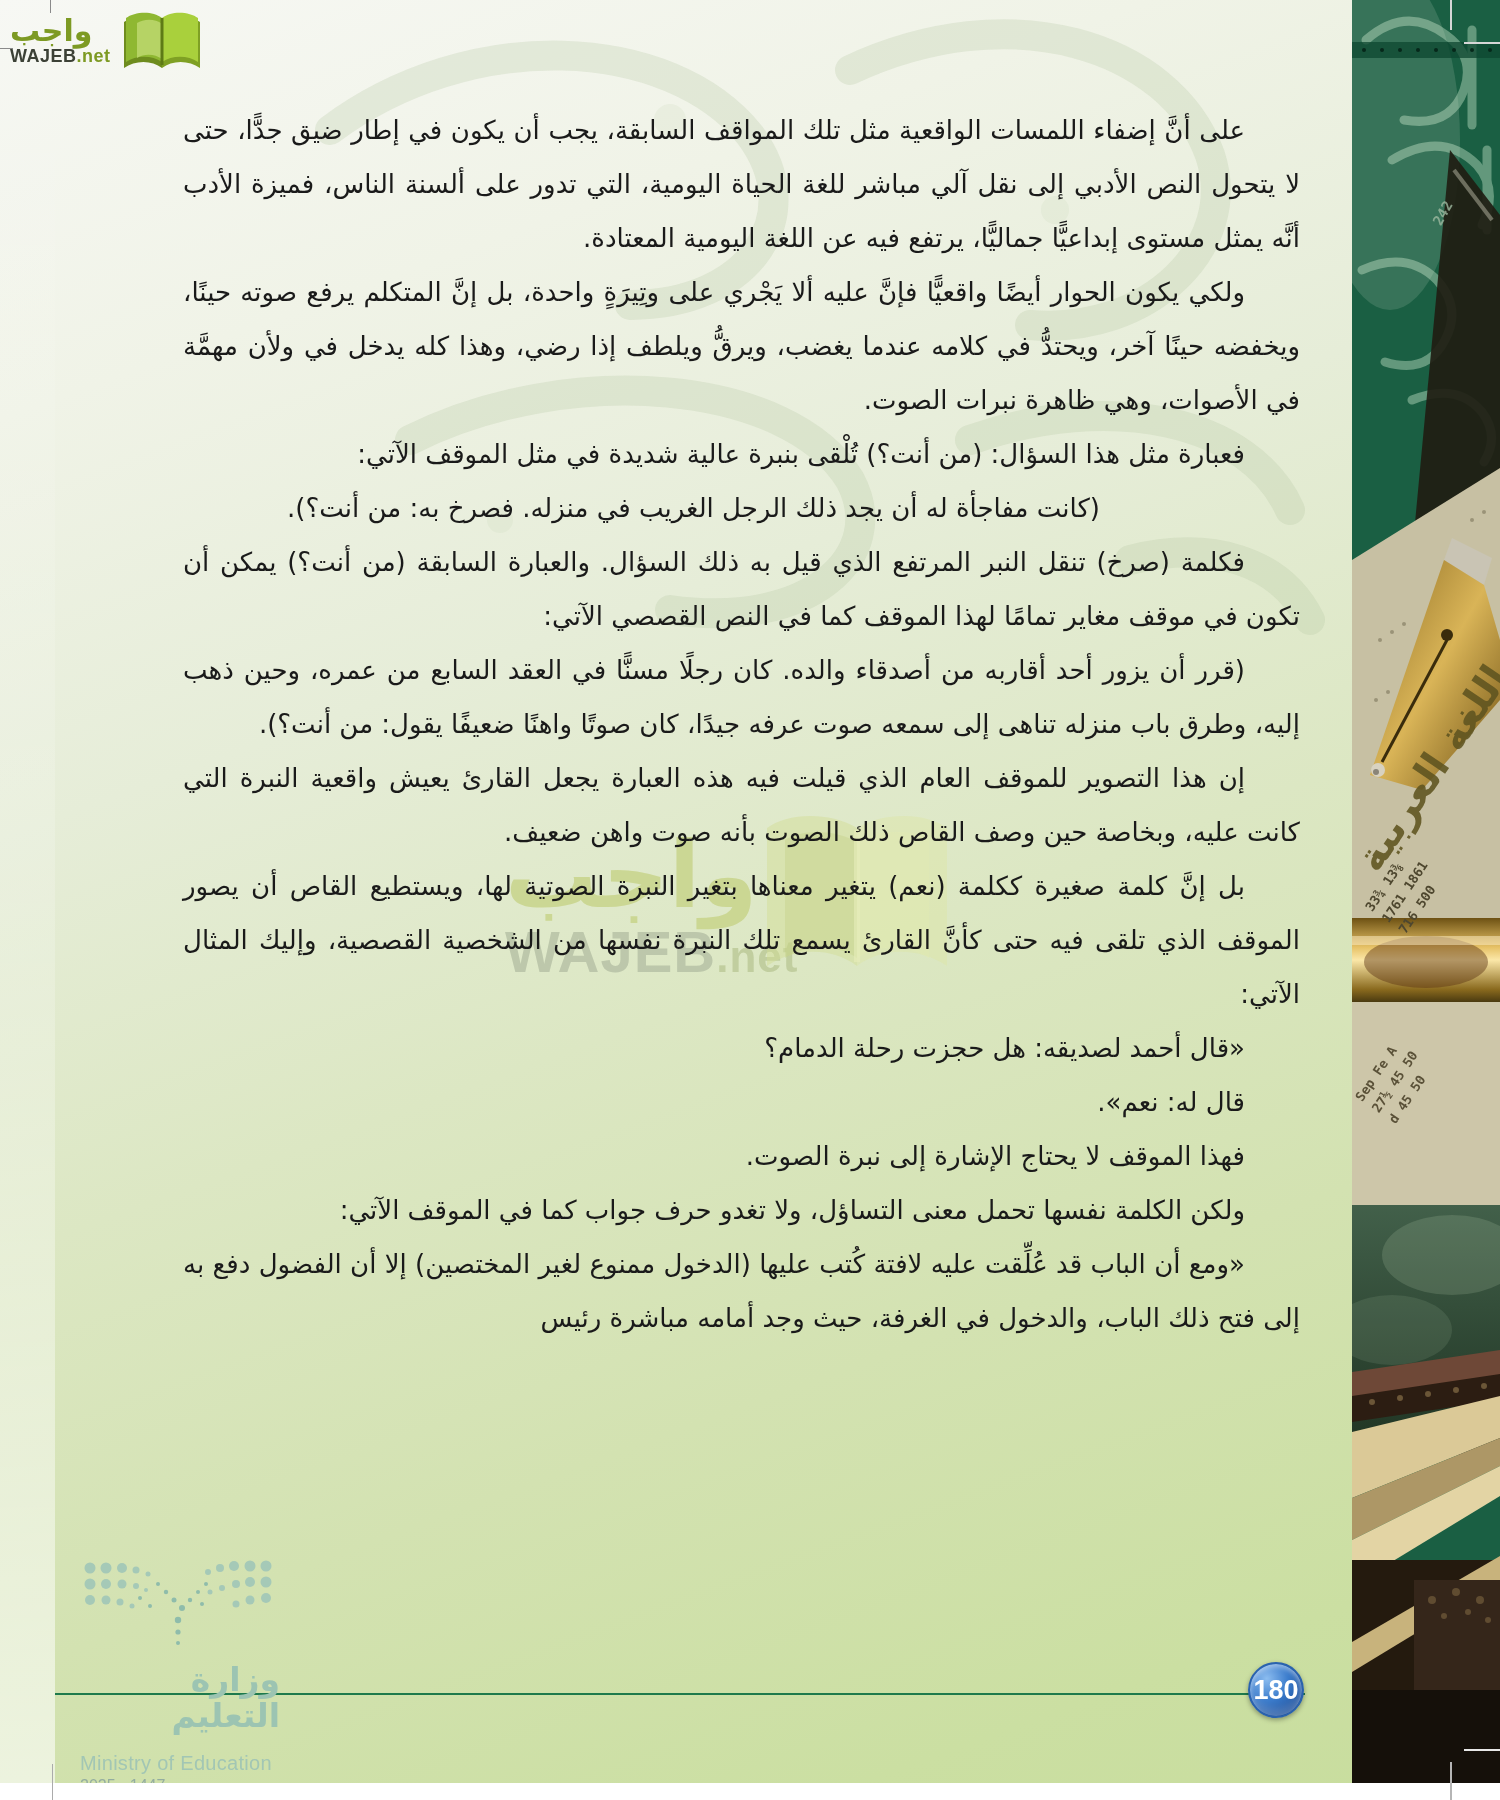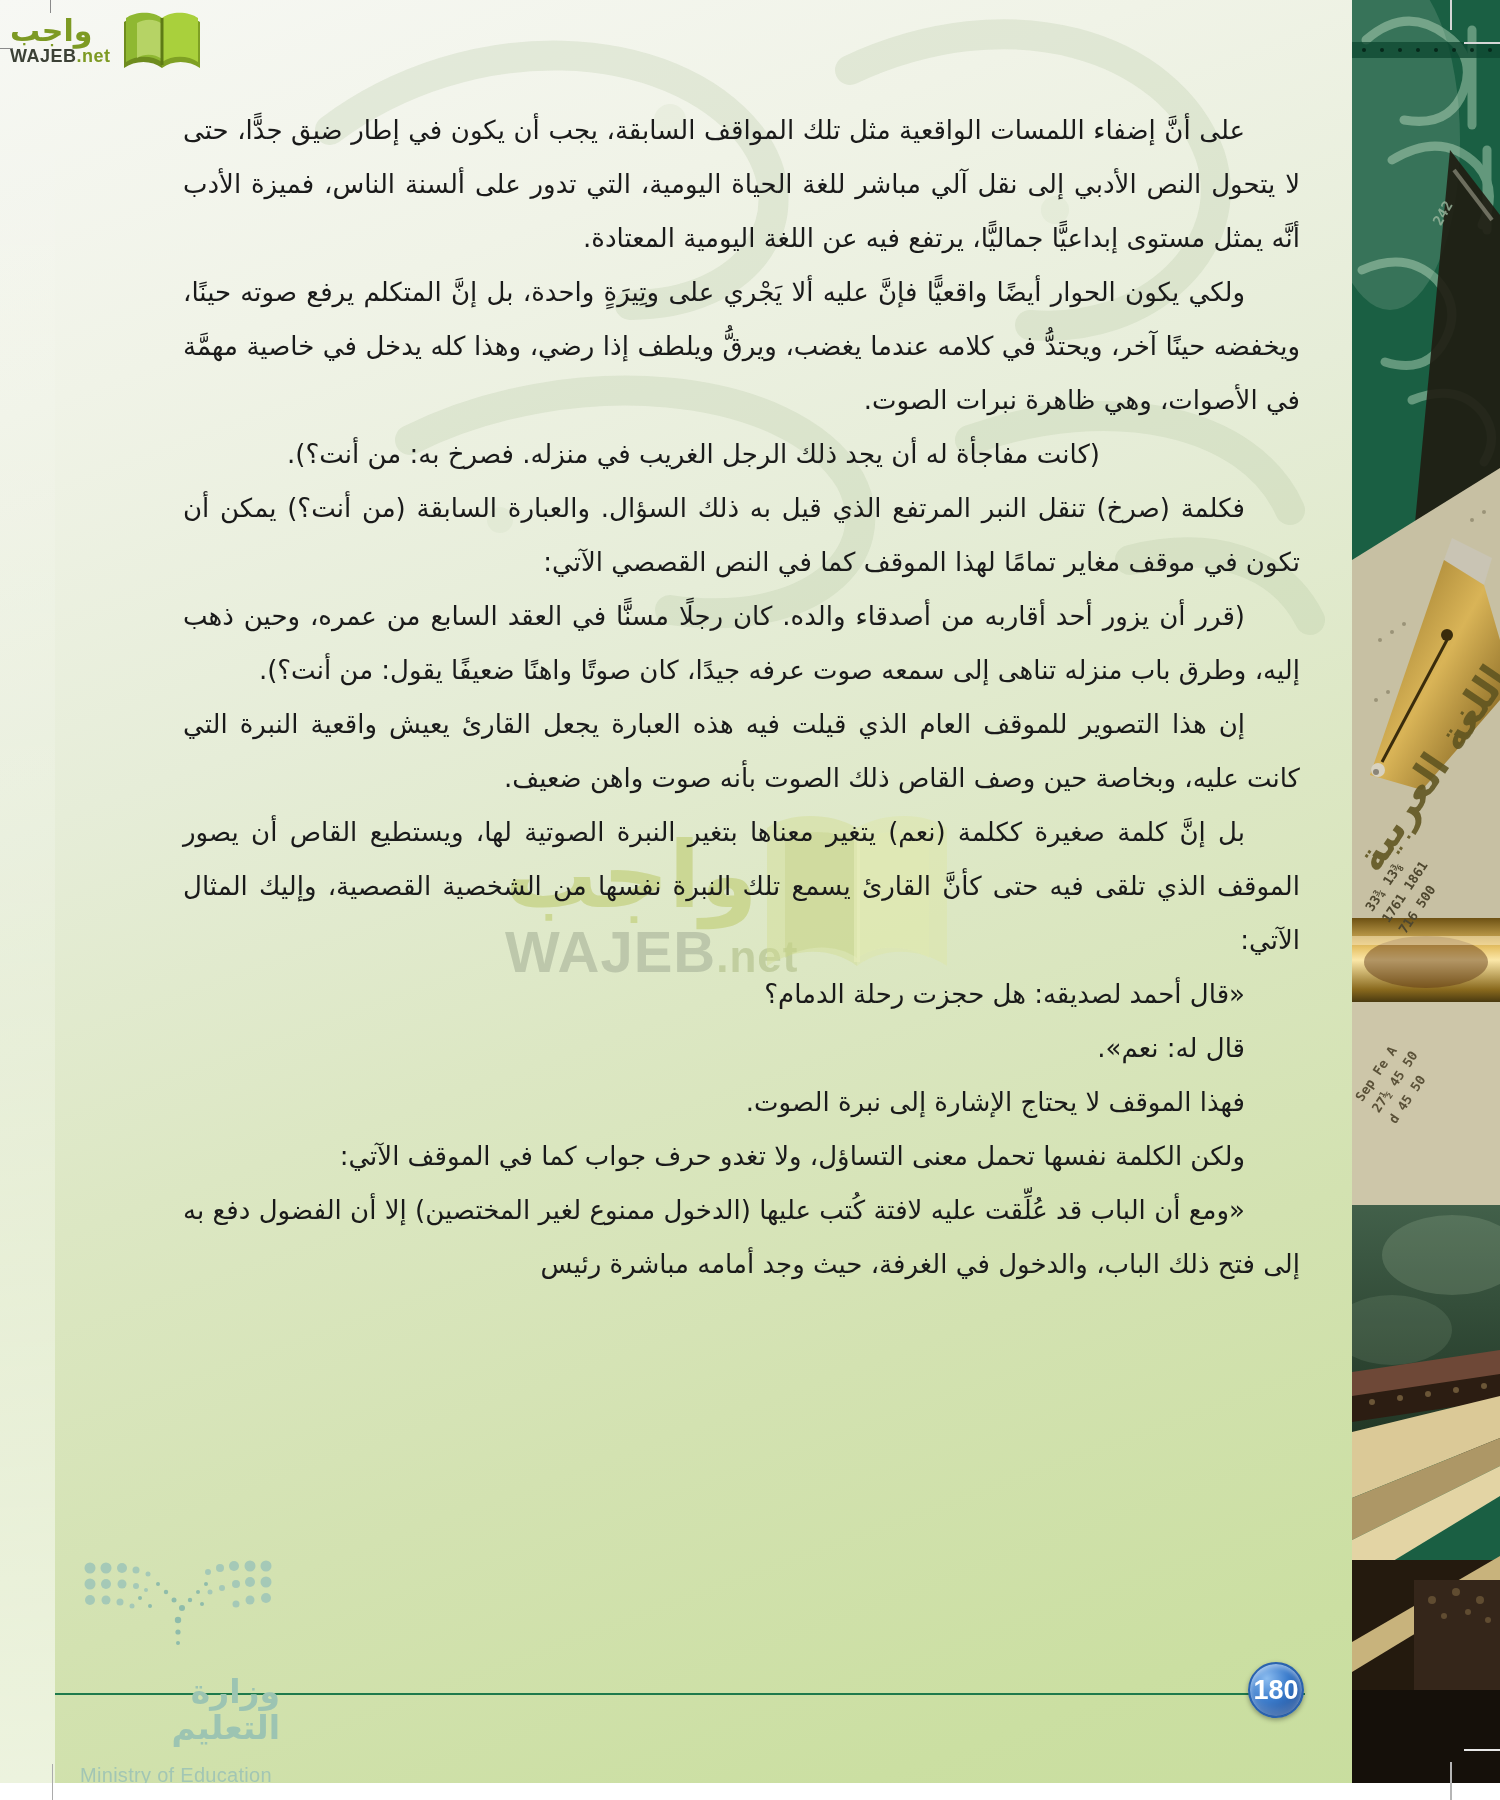--- a/index.html
+++ b/index.html
@@ -41,21 +41,21 @@
      transform:rotate(-56deg);font-weight:bold;font-size:40px;color:#5f5420;opacity:.88;
      font-family:"DejaVu Sans",sans-serif;}
   .np{position:absolute;transform:rotate(-56deg);color:#4e472f;font-weight:bold;
       font-family:"DejaVu Sans Mono",monospace;font-size:13px;line-height:20px;white-space:nowrap;}
   .np1{left:18px;top:862px;}
   .np2{left:8px;top:1052px;color:#5a5138;}
   .np-top{position:absolute;left:78px;top:205px;transform:rotate(-60deg);color:#9db89f;opacity:.8;
       font-family:"DejaVu Sans Mono",monospace;font-size:14px;font-weight:bold;}
   
   .ministry{position:absolute;left:80px;top:1556px;width:200px;z-index:5;}
-  .ministry-ar{margin-top:18px;text-align:right;font-family:"DejaVu Sans",sans-serif;font-weight:bold;
+  .ministry-ar{margin-top:6px;text-align:right;font-family:"DejaVu Sans",sans-serif;font-weight:bold;
       font-size:33px;line-height:36px;color:#9cc4b2;}
   .ministry-en{margin-top:18px;font-family:"Liberation Sans",sans-serif;font-size:20px;line-height:22px;
       color:#a2c6b4;letter-spacing:.3px;}
   .ministry-years{margin-top:3px;font-family:"Liberation Sans",sans-serif;font-size:16px;color:#93ad9f;}
   
   .footer-rule{position:absolute;left:55px;top:1693px;width:1250px;height:2px;background:#1e7a4c;z-index:4;}
   .page-badge{position:absolute;left:1248px;top:1662px;width:56px;height:56px;border-radius:50%;z-index:7;
      background:radial-gradient(circle at 32% 28%,#8cbdf0 0%,#3b7ccc 42%,#1a4d9a 78%,#123c7e 100%);
      border:2px solid #2a62ad;box-sizing:border-box;
      box-shadow:inset 0 -7px 9px rgba(255,255,255,.22),inset 0 3px 5px rgba(255,255,255,.45),0 2px 5px rgba(0,0,0,.35);
@@ -100,21 +100,22 @@
       <path d="M100,20 C70,2 28,6 10,20 L10,158 C36,140 74,138 100,158 Z" fill="rgba(209,220,148,0.55)"></path>
       <path d="M100,20 C130,2 172,6 190,20 L190,158 C164,140 126,138 100,158 Z" fill="rgba(220,229,166,0.55)"></path>
       <path d="M100,34 C76,20 42,22 28,32 L28,150 C50,136 80,136 100,150 Z" fill="rgba(196,209,130,0.45)"></path>
       <path d="M100,34 C124,20 158,22 172,32 L172,150 C150,136 120,136 100,150 Z" fill="rgba(228,234,176,0.45)"></path>
       <rect x="97" y="22" width="6" height="132" fill="rgba(233,238,185,0.6)"></rect>
     </svg>
   </div>
 
   <div class="text-block" id="paragraphs">
       <p class="para">على أنَّ إضفاء اللمسات الواقعية مثل تلك المواقف السابقة، يجب أن يكون في إطار ضيق جدًّا، حتى لا يتحول النص الأدبي إلى نقل آلي مباشر للغة الحياة اليومية، التي تدور على ألسنة الناس، فميزة الأدب أنَّه يمثل مستوى إبداعيًّا جماليًّا، يرتفع فيه عن اللغة اليومية المعتادة.</p>
-      <p class="para">ولكي يكون الحوار أيضًا واقعيًّا فإنَّ عليه ألا يَجْري على وتِيرَةٍ واحدة، بل إنَّ المتكلم يرفع صوته حينًا، ويخفضه حينًا آخر، ويحتدُّ في كلامه عندما يغضب، ويرقُّ ويلطف إذا رضي، وهذا كله يدخل في خاصية مهمَّة في الأصوات، وهي ظاهرة نبرات الصوت.</p>
+      <p class="para">ولكي يكون الحوار أيضًا واقعيًّا فإنَّ عليه ألا يَجْري على وتِيرَةٍ واحدة، بل إنَّ المتكلم يرفع صوته حينًا، ويخفضه حينًا آخر، ويحتدُّ في كلامه عندما يغضب، ويرقُّ ويلطف إذا رضي، وهذا كله يدخل في ولأن مهمَّة في الأصوات، وهي ظاهرة نبرات الصوت.</p>
+      <p class="para">فعبارة مثل هذا السؤال: (من أنت؟) تُلْقى بنبرة عالية شديدة في مثل الموقف الآتي:</p>
       <p class="para ex">(كانت مفاجأة له أن يجد ذلك الرجل الغريب في منزله. فصرخ به: من أنت؟).</p>
       <p class="para">فكلمة (صرخ) تنقل النبر المرتفع الذي قيل به ذلك السؤال. والعبارة السابقة (من أنت؟) يمكن أن تكون في موقف مغاير تمامًا لهذا الموقف كما في النص القصصي الآتي:</p>
       <p class="para">(قرر أن يزور أحد أقاربه من أصدقاء والده. كان رجلًا مسنًّا في العقد السابع من عمره، وحين ذهب إليه، وطرق باب منزله تناهى إلى سمعه صوت عرفه جيدًا، كان صوتًا واهنًا ضعيفًا يقول: من أنت؟).</p>
       <p class="para">إن هذا التصوير للموقف العام الذي قيلت فيه هذه العبارة يجعل القارئ يعيش واقعية النبرة التي كانت عليه، وبخاصة حين وصف القاص ذلك الصوت بأنه صوت واهن ضعيف.</p>
       <p class="para">بل إنَّ كلمة صغيرة ككلمة (نعم) يتغير معناها بتغير النبرة الصوتية لها، ويستطيع القاص أن يصور الموقف الذي تلقى فيه حتى كأنَّ القارئ يسمع تلك النبرة نفسها من الشخصية القصصية، وإليك المثال الآتي:</p>
       <p class="para">«قال أحمد لصديقه: هل حجزت رحلة الدمام؟</p>
       <p class="para">قال له: نعم».</p>
       <p class="para bold">فهذا الموقف لا يحتاج الإشارة إلى نبرة الصوت.</p>
       <p class="para">ولكن الكلمة نفسها تحمل معنى التساؤل، ولا تغدو حرف جواب كما في الموقف الآتي:</p>
       <p class="para">«ومع أن الباب قد عُلِّقت عليه لافتة كُتب عليها (الدخول ممنوع لغير المختصين) إلا أن الفضول دفع به إلى فتح ذلك الباب، والدخول في الغرفة، حيث وجد أمامه مباشرة رئيس</p>

